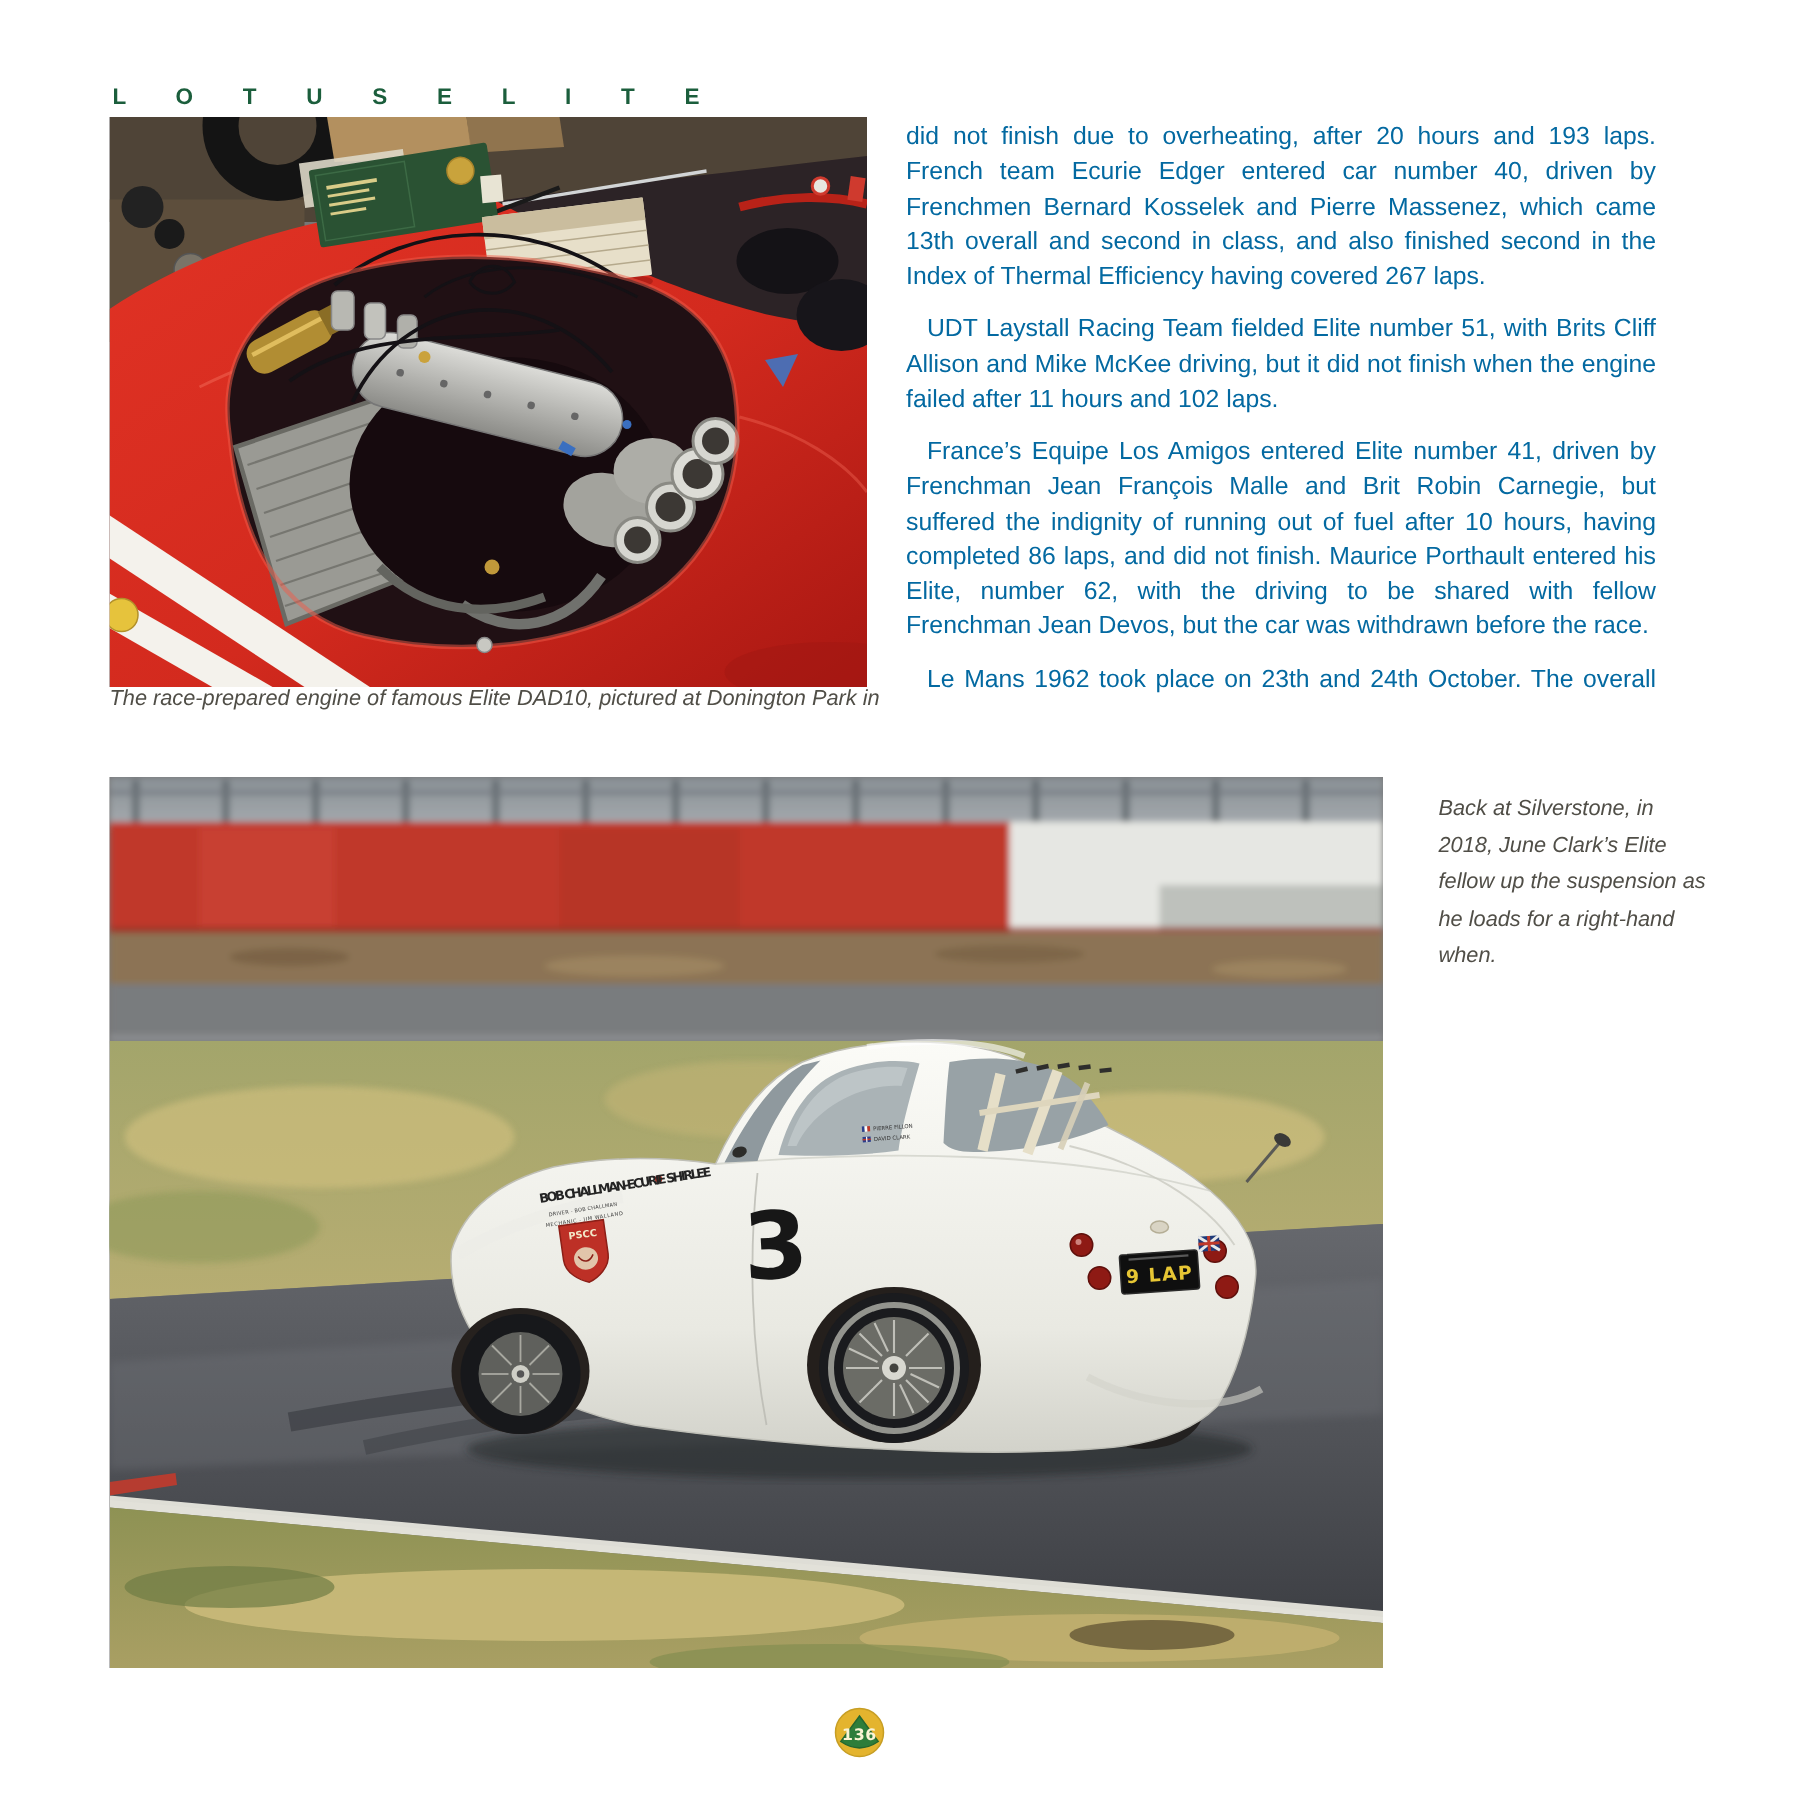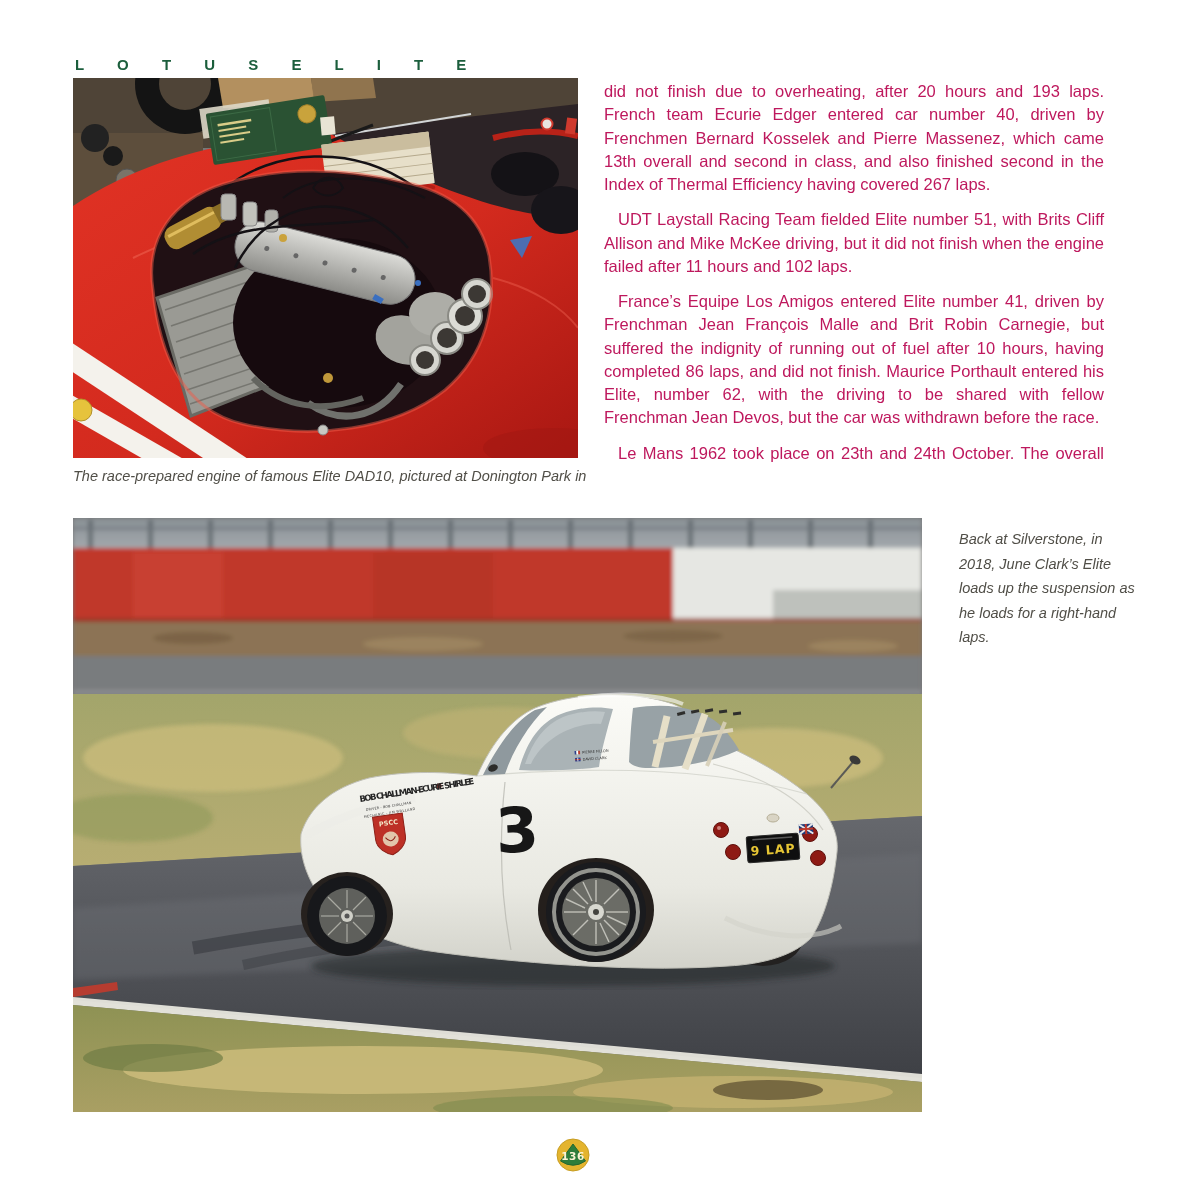--- a/index.html
+++ b/index.html
@@ -5,25 +5,25 @@
   html,body{margin:0;padding:0;background:#ffffff;}
   .page{position:relative;width:1200px;height:1200px;background:#fff;overflow:hidden;
         font-family:"Liberation Sans",sans-serif;}
   .header{position:absolute;left:75px;top:40px;font-size:15px;font-weight:bold;
           letter-spacing:8.5px;word-spacing:12px;color:#1b5e3c;margin-top:16px;}
   .photo{position:absolute;overflow:hidden;background:#777;}
   .photo svg{display:block;}
   #engine-photo{left:73px;top:78px;width:505px;height:380px;}
   #track-photo{left:73px;top:518px;width:849px;height:594px;}
   .caption{position:absolute;font-style:italic;color:#504e47;font-size:14.5px;}
-  #engine-caption{left:73px;top:462px;width:505px;text-align:center;line-height:29px;}
+  #engine-caption{left:73px;top:452px;width:505px;text-align:center;line-height:29px;}
   #engine-caption div{white-space:nowrap;}
   #side-caption{left:937px;top:527px;width:180px;line-height:24.5px;text-align:left;margin-left:22px;}
   #side-caption div{white-space:nowrap;}
-  .article{position:absolute;left:604px;top:80px;width:500px;color:#be185d;
+  .article{position:absolute;left:604px;top:80px;width:500px;color:#0369a1;
            font-size:16.5px;line-height:23.25px;text-align:justify;}
   .article p{margin:0;}
   .article p.ind{text-indent:14px;margin-top:12px;}
   .article p.p-last{text-align-last:justify;}
   #page-badge{position:absolute;left:556px;top:1138px;width:34px;height:34px;}
 </style>
 </head>
 <body>
 
 <div class="page">
@@ -395,23 +395,23 @@
           <line x1="758" y1="270" x2="780" y2="244" stroke="#5a5a56" stroke-width="2"></line>
           <ellipse cx="782" cy="242" rx="6" ry="4" fill="#3a3a38" transform="rotate(30 782 242)"></ellipse>
         </g>
       </g>
     </svg>
   </div>
 
   <div class="caption" id="side-caption">
     <div>Back at Silverstone, in</div>
     <div>2018, June Clark’s Elite</div>
-    <div>loads up the suspension as</div>
+    <div>fellow up the suspension as</div>
     <div>he loads for a right-hand</div>
-    <div>laps.</div>
+    <div>when.</div>
   </div>
 
   <div id="page-badge">
     <svg width="34" height="34" viewBox="0 0 34 34" xmlns="http://www.w3.org/2000/svg">
       <circle cx="17" cy="17" r="16" fill="#e4b42e" stroke="#c79e24"></circle>
       <path d="M17,6 L29.5,23 Q17,31.5 4.5,23 Z" fill="#2e7d3a" stroke="#25672f" stroke-width="1"></path>
       <text x="17" y="22" text-anchor="middle" font-size="10.5" font-weight="bold" fill="#fbf4d4" font-family="DejaVu Sans, sans-serif" letter-spacing="0.5">136</text>
     </svg>
   </div>
 

